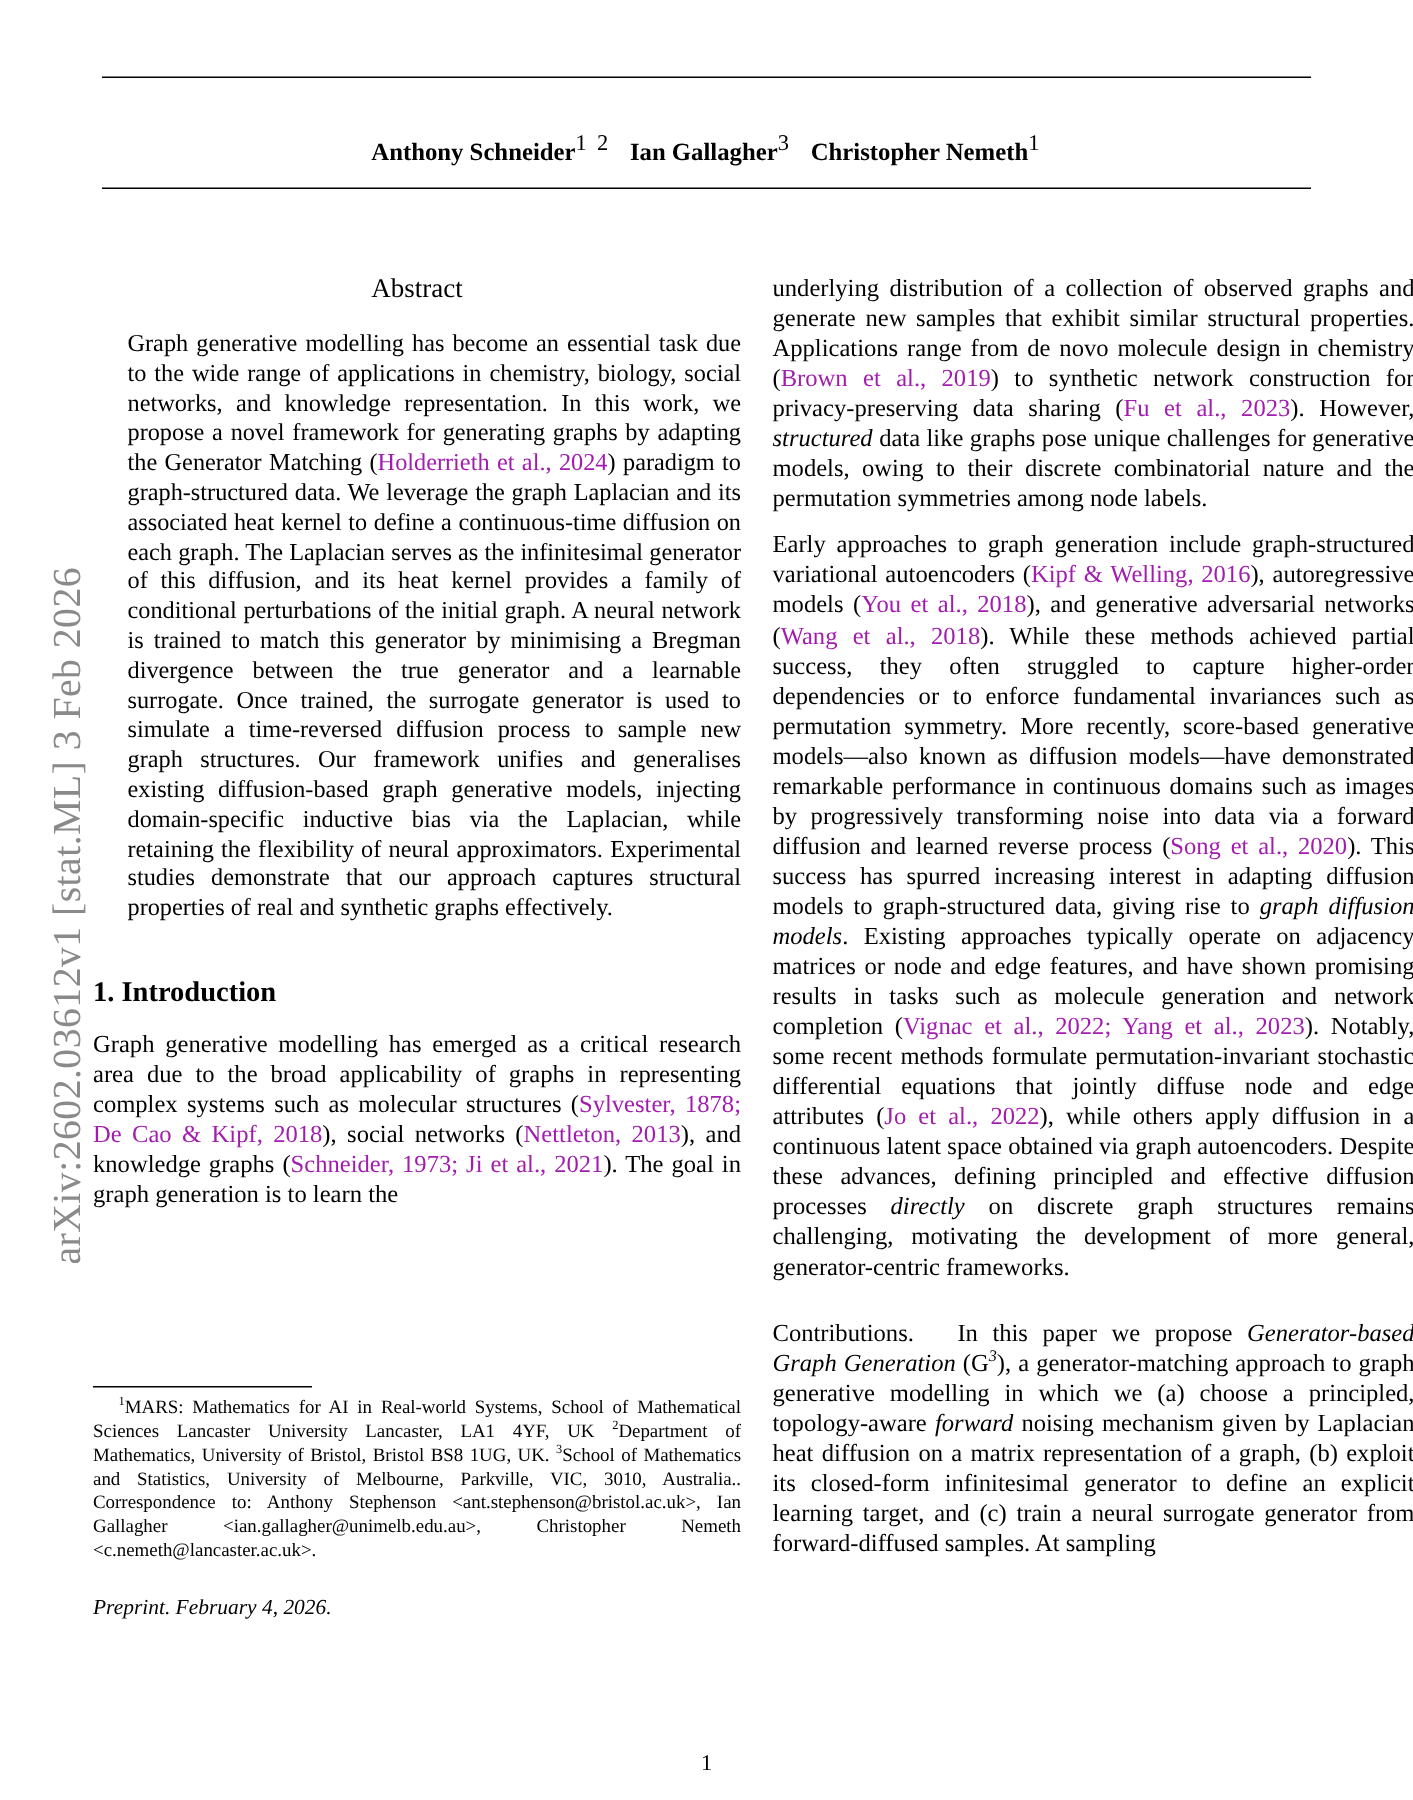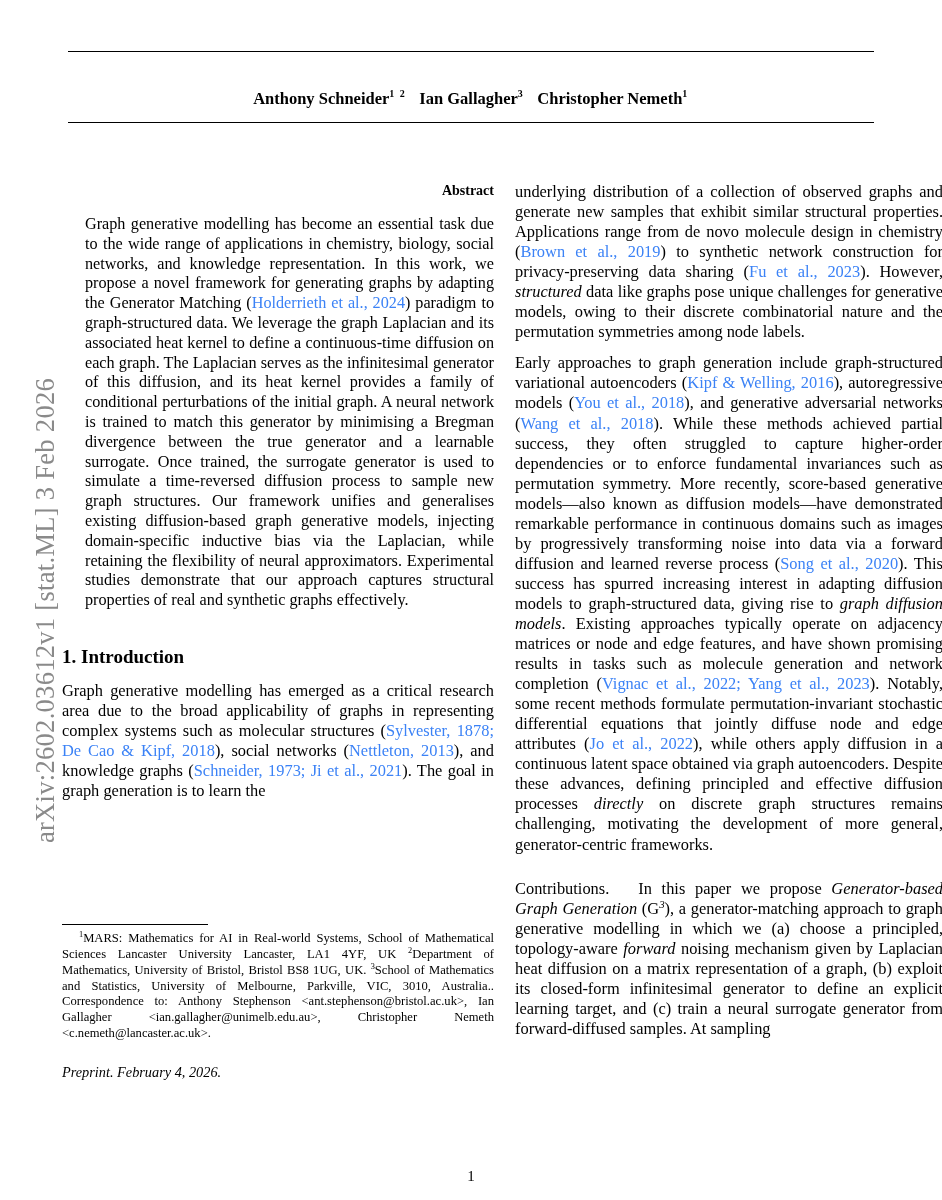--- a/index.html
+++ b/index.html
@@ -51,22 +51,22 @@
     border-top: 1.6px solid #000;
     margin-top: 29px;
   }
   .authors {
     margin-top: 36px;
     text-align: center;
     font-size: 16.5px;
     font-weight: bold;
   }
   .authors .aff {
-    font-size: 10px;
-    font-weight: bold;
+    font-size: 15px;
+    font-weight: normal;
     vertical-align: super;
     letter-spacing: 1.5px;
   }
   .author-gap { display: inline-block; width: 13px; }
   .rule2 {
     border-top: 1.4px solid #000;
     margin-top: 13px;
   }
 
   
@@ -74,23 +74,23 @@
     position: absolute;
     top: 182px;
     font-size: 16.4px;
     line-height: 1.222;
     text-align: justify;
   }
   .col-left  { left: 62px;  width: 432px; }
   .col-right { left: 515px; width: 428px; }
 
   .abstract-head {
-    text-align: right;
-    font-size: 14px;
-    font-weight: bold;
+    text-align: center;
+    font-size: 18px;
+    font-weight: normal;
     margin: 0 0 16px 0;
   }
   .abstract-body {
     margin: 0 0 0 23px;
     width: 409px;
     font-size: 16.2px;
     line-height: 1.222;
     text-align: justify;
     text-justify: inter-word;
     hyphens: manual;
@@ -103,21 +103,21 @@
     text-align: left;
   }
   p.body {
     margin: 0 0 11px 0;
     text-align: justify;
     hyphens: manual;
   }
   p.body.tight { margin-bottom: 0; }
 
   a.cite, .cite {
-    color: #3b82f6;
+    color: #a21caf;
     text-decoration: none;
   }
   .it { font-style: italic; }
   .bf { font-weight: normal; }
   sup { font-size: 0.66em; line-height: 0; }
 
   
   .footnote-wrap {
     position: absolute;
     left: 62px;

